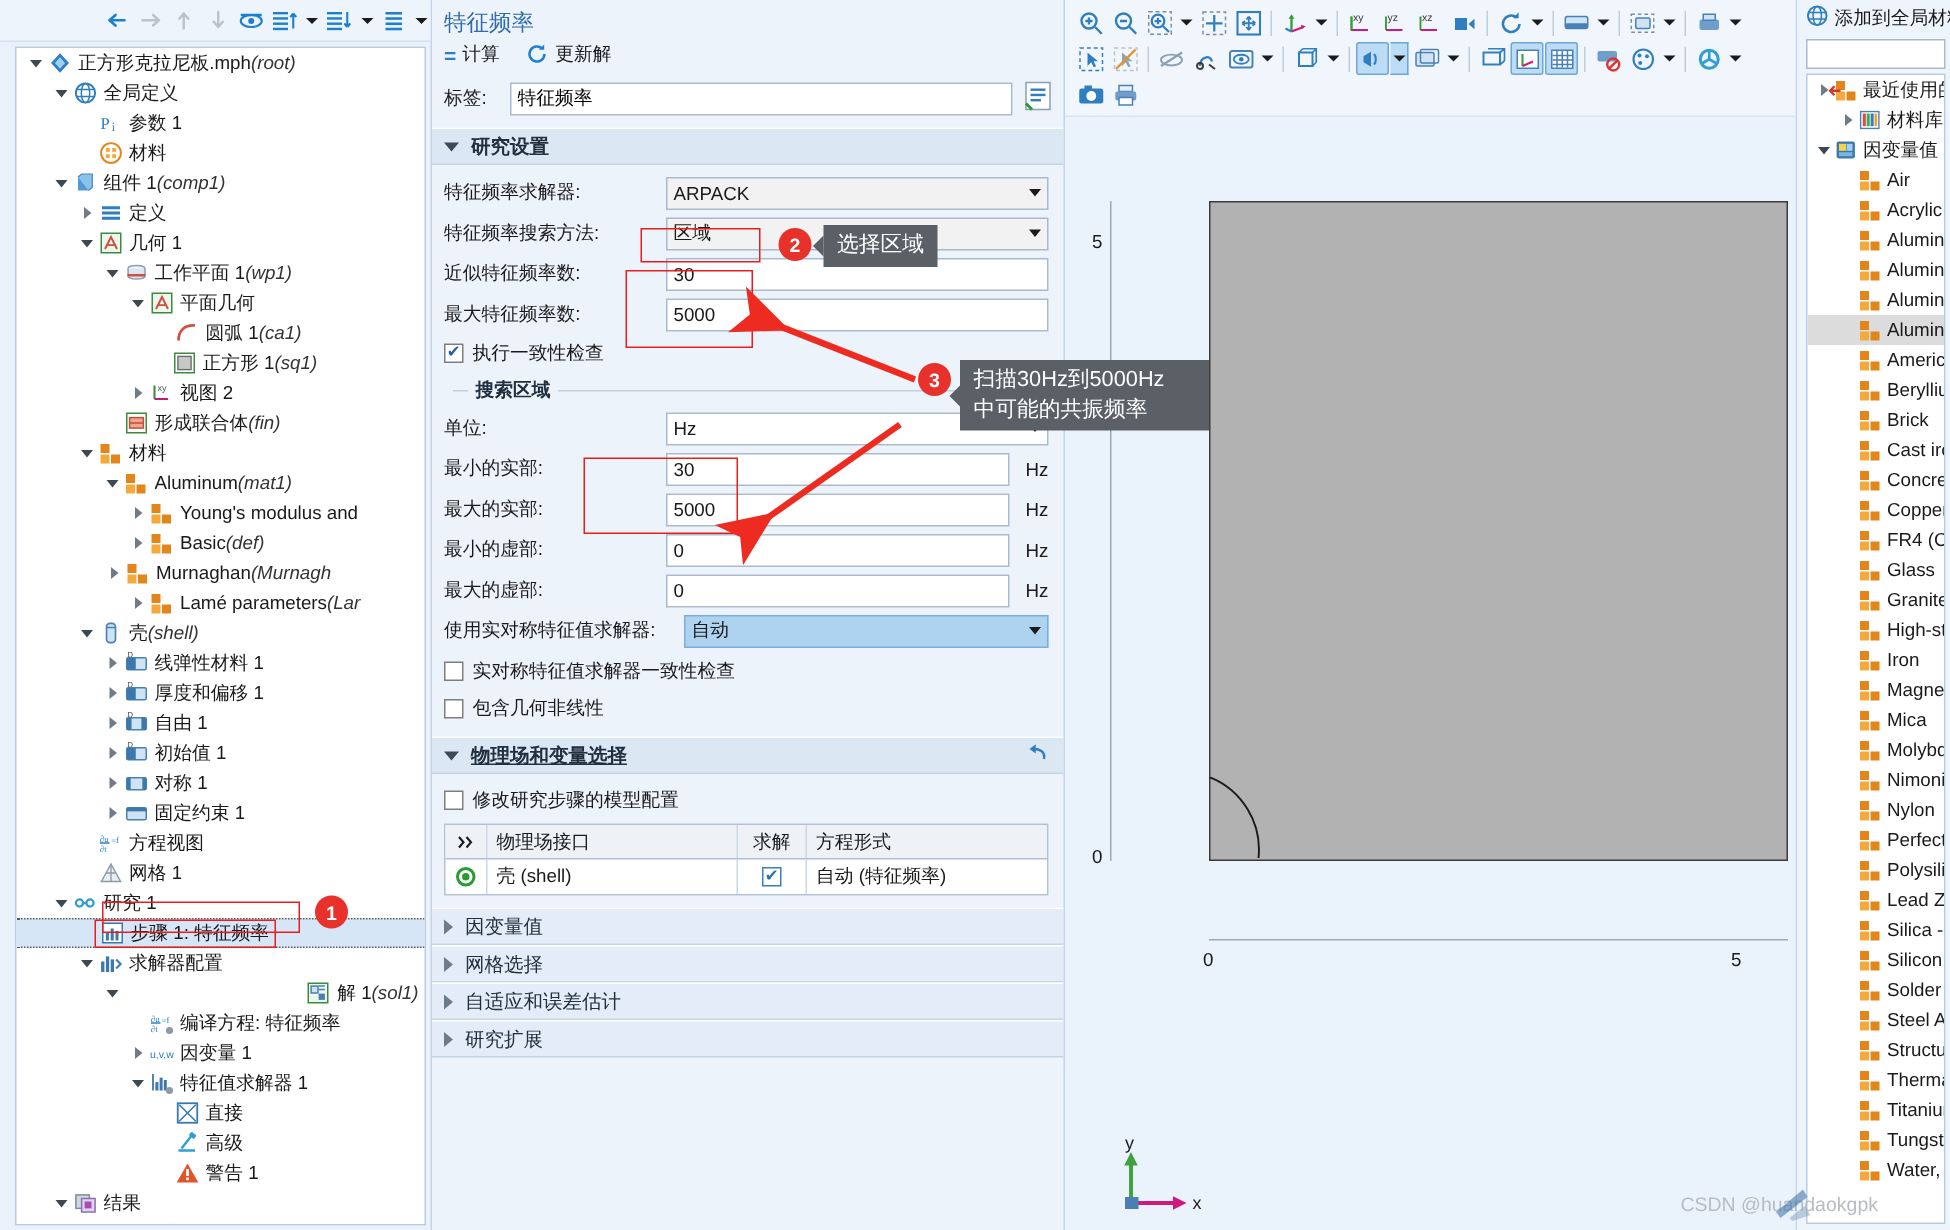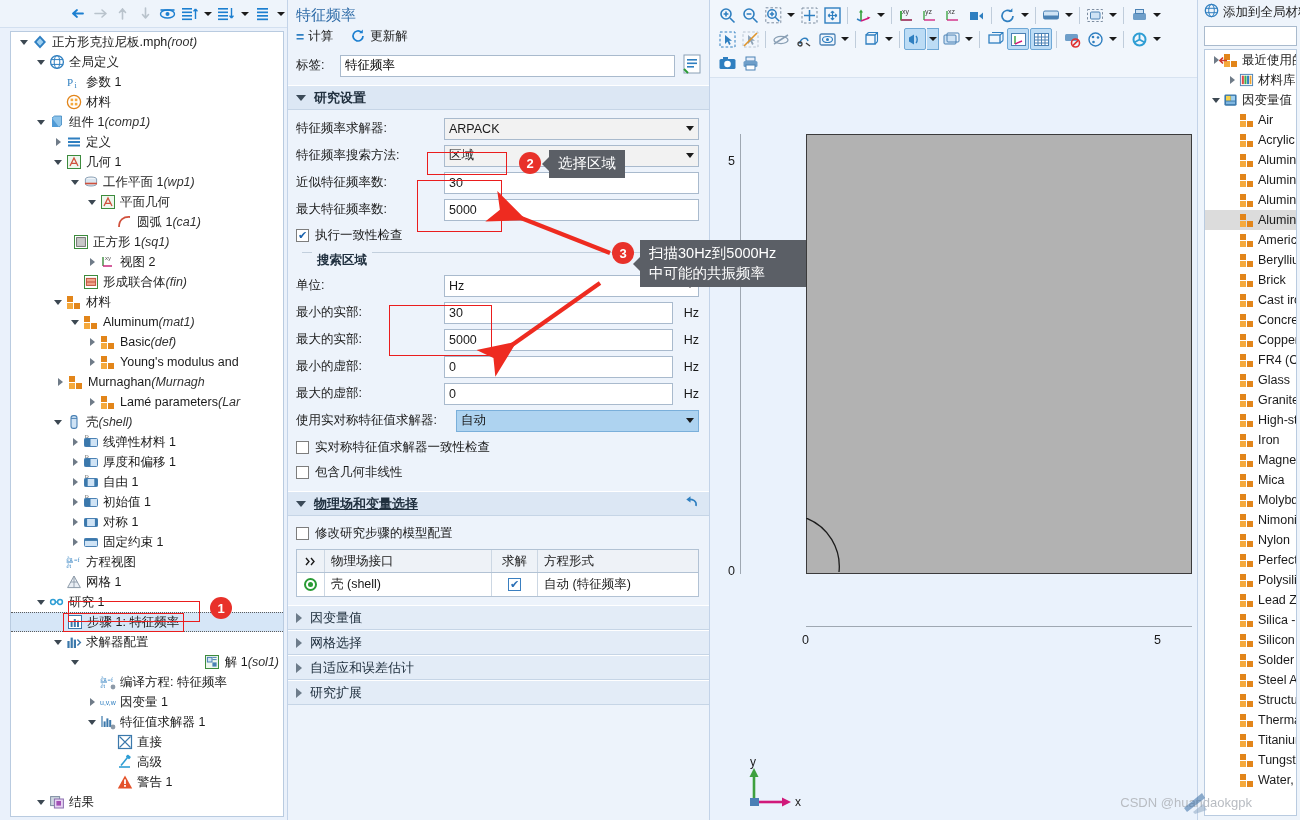--- a/index.html
+++ b/index.html
@@ -164,21 +164,21 @@
   .fsel.blue { background:#aed3f0; border-color:#7aafda; }
   .fsel .cv { width:0;height:0;border-left:4px solid transparent;border-right:4px solid transparent;border-top:5px solid #1b1b1b; }
   .unit { width: 26px; text-align: right; font-size: 12.5px; padding-left:6px; flex:0 0 26px;}
   .cbrow { display:flex; align-items:center; gap:6px; height:22px; font-size:12.5px; }
   .cbox { width:13px;height:13px;border:1px solid #7d7d7d;background:#fff;display:flex;align-items:center;justify-content:center; }
   .cbox.on::after { content:"✔"; font-size:11px; color:#1a62ad; line-height:1; }
   .group {
     border: 0; margin: 6px 0 2px 0; padding: 0;
   }
   .group-lg {
-    display:flex; align-items:flex-start; gap:5px; font-size:12.5px; font-weight:600;
+    display:flex; align-items:center; gap:5px; font-size:12.5px; font-weight:600;
     color:#20303f; margin-left: 6px;
   }
   .group-lg .ln { flex:1; height:1px; background:#c2cfdd; }
   .tbl {
     border: 1px solid #b2c2d4; background:#fff;
     font-size: 12.5px;
   }
   .tbl .th { display:flex; background:#eef2f7; border-bottom:1px solid #b2c2d4; height:23px; }
   .tbl .tr { display:flex; height:23px; }
   .tbl .c0 { width:28px; flex:0 0 28px; border-right:1px solid #ccd7e3; display:flex;align-items:center;justify-content:center; }
@@ -470,21 +470,21 @@
           <span style="display: inline-flex; align-items: center;">
             <span class="ic">
               <svg width="16" height="16" viewBox="0 0 16 16">
                 <path d="M2 13C2 6 6.5 2.5 13 3" stroke="#d0503c" stroke-width="1.8" fill="none"></path>
               </svg>
             </span>
             <span class="lbl">圆弧 1</span>
             <span class="it"> (ca1)</span>
           </span>
         </div>
-        <div class="tnode" style="padding-left: 47px;">
+        <div class="tnode" style="padding-left: 89px;">
           <span class="exp"></span>
           <span style="display: inline-flex; align-items: center;">
             <span class="ic">
               <svg width="16" height="16" viewBox="0 0 16 16">
                 <rect x="1.5" y="1.5" width="13" height="13" fill="none" stroke="#3d8b3d"></rect>
                 <rect x="3.6" y="3.6" width="8.8" height="8.8" fill="#c8c8c8" stroke="#6a6a6a" stroke-width=".9"></rect>
               </svg>
             </span>
             <span class="lbl">正方形 1</span>
             <span class="it"> (sq1)</span>
@@ -550,39 +550,39 @@
           <span class="exp closed"></span>
           <span style="display: inline-flex; align-items: center;">
             <span class="ic">
               <span class="sq4">
                 <i style="background: rgb(226, 133, 26);"></i>
                 <i style="background: transparent;"></i>
                 <i style="background: rgb(245, 169, 60);"></i>
                 <i style="background: rgb(226, 133, 26);"></i>
               </span>
             </span>
-            <span class="lbl">Basic</span>
-            <span class="it"> (def)</span>
+            <span class="lbl">Young's modulus and</span>
           </span>
         </div>
         <div class="tnode" style="padding-left: 74px;">
           <span class="exp closed"></span>
           <span style="display: inline-flex; align-items: center;">
             <span class="ic">
               <span class="sq4">
                 <i style="background: rgb(226, 133, 26);"></i>
                 <i style="background: transparent;"></i>
                 <i style="background: rgb(245, 169, 60);"></i>
                 <i style="background: rgb(226, 133, 26);"></i>
               </span>
             </span>
-            <span class="lbl">Young's modulus and</span>
-          </span>
-        </div>
-        <div class="tnode" style="padding-left: 42px;">
+            <span class="lbl">Basic</span>
+            <span class="it"> (def)</span>
+          </span>
+        </div>
+        <div class="tnode" style="padding-left: 58px;">
           <span class="exp closed"></span>
           <span style="display: inline-flex; align-items: center;">
             <span class="ic">
               <span class="sq4">
                 <i style="background: rgb(226, 133, 26);"></i>
                 <i style="background: transparent;"></i>
                 <i style="background: rgb(245, 169, 60);"></i>
                 <i style="background: rgb(226, 133, 26);"></i>
               </span>
             </span>

